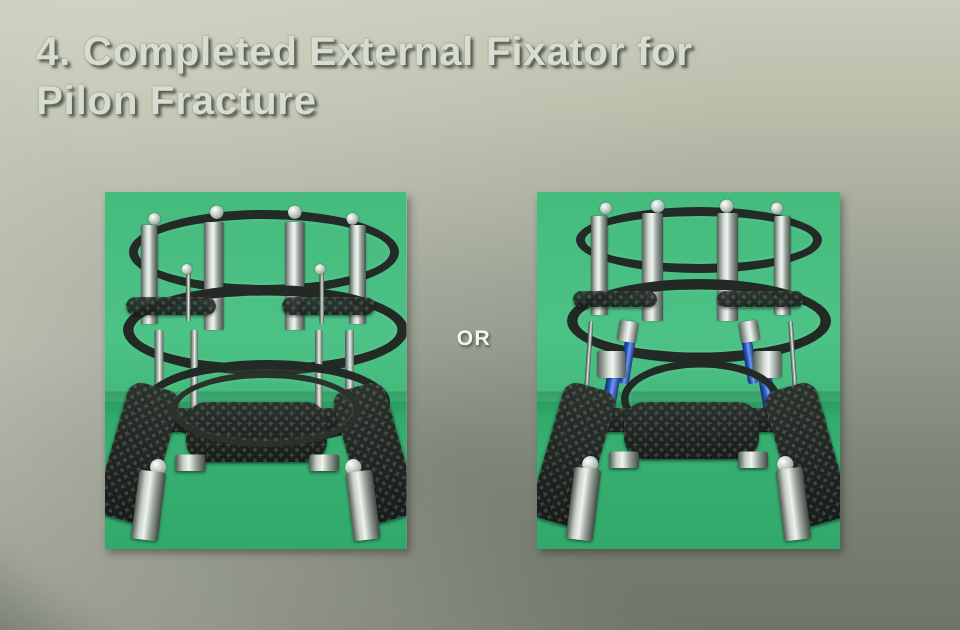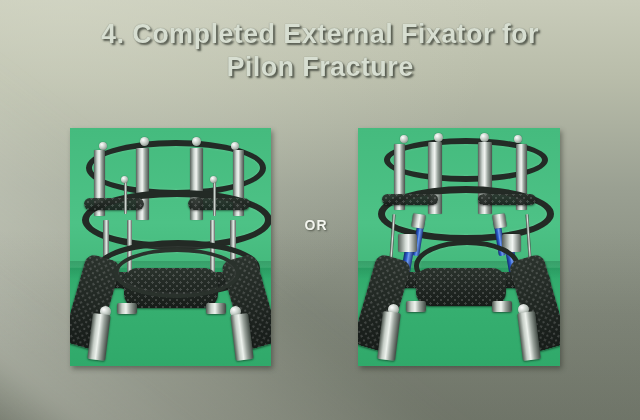--- a/index.html
+++ b/index.html
@@ -70,21 +70,21 @@
     background: linear-gradient(to bottom,
       rgba(90,95,84,0.0) 0%, rgba(88,93,82,0.30) 100%);
     pointer-events: none;
   }
 
   
   #title {
     position: absolute;
     left: 0; right: 0;
     top: 18px;
-    text-align: center;
+    text-align: left;
     font-size: 27px;
     line-height: 33px;
     font-weight: bold;
     letter-spacing: 0.4px;
     color: #d7ded1;
     text-shadow: 2px 2px 2px rgba(52,58,48,0.75),
                  0 0 1px rgba(60,66,55,0.6);
     z-index: 6;
     padding: 0 24px;
     white-space: pre-line;

